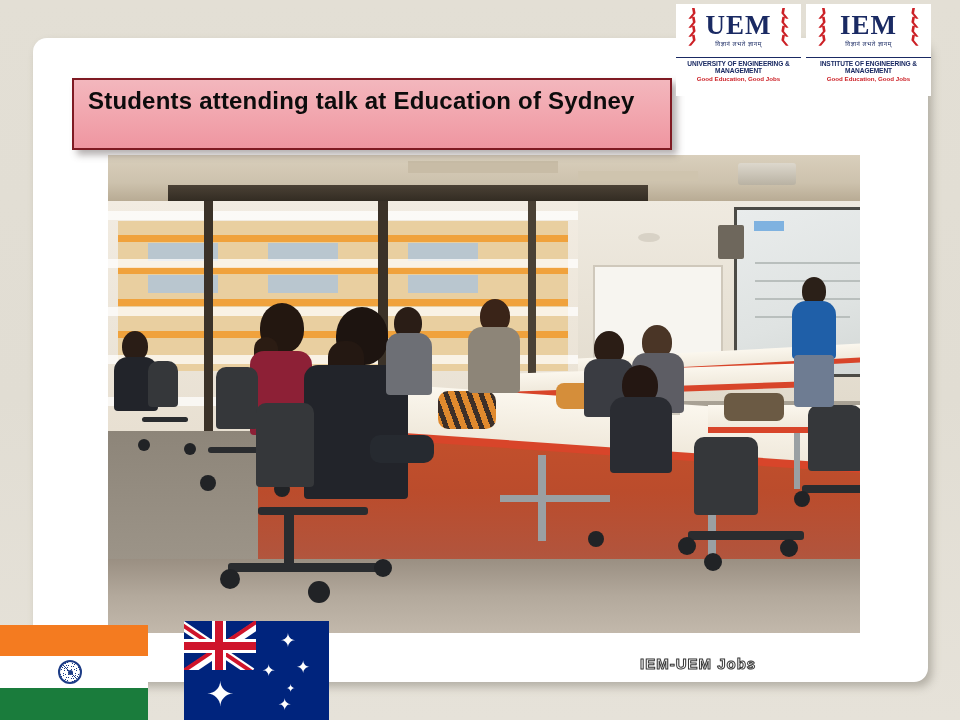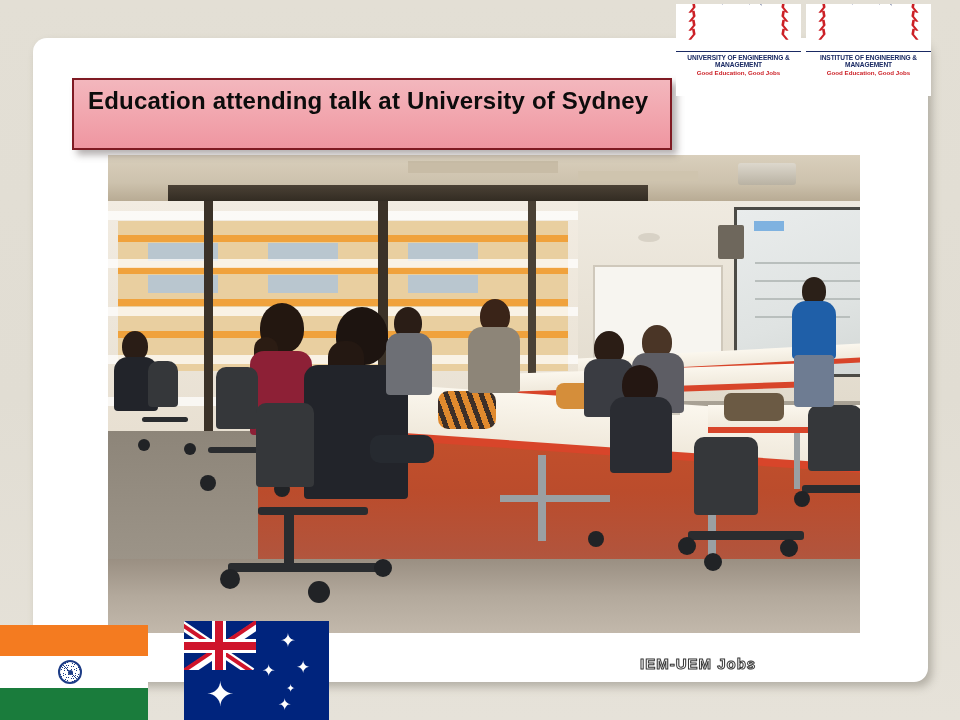--- a/index.html
+++ b/index.html
@@ -257,57 +257,59 @@
   <div class="chair-back" style="left:700px;top:250px;width:54px;height:66px;"></div>
   <div class="chair-base" style="left:694px;top:330px;width:100px;height:8px;"></div>
   <div class="wheel" style="left:686px;top:336px;width:16px;height:16px;"></div>
 
   <div class="head" style="left:694px;top:122px;width:24px;height:28px;background:#2b2018;"></div>
   <div class="body" style="left:684px;top:146px;width:44px;height:58px;background:#1f5fa8;"></div>
   <div class="ph" style="left:686px;top:200px;width:40px;height:52px;background:#6e7c92;border-radius:4px;"></div>
 </div>
 
 <div id="title-box">
-  <div id="title-text">Education attending talk at University of Sydney</div>
+  <div id="title-text">Students attending talk at Education of Sydney</div>
 </div>
 
 <div class="logo" id="logo-uem">
   <div class="logo-main">
     <div class="wreath wreath-l">
       <span>❱</span>
         <span>❱</span>
         <span>❱</span>
         <span>❱</span>
     </div>
     <div class="wreath wreath-r">
       <span>❰</span>
         <span>❰</span>
         <span>❰</span>
         <span>❰</span>
     </div>
+    <div class="logo-abbr">UEM</div>
     <div class="logo-sanskrit">विज्ञानं लभते ज्ञानम्</div>
   </div>
   <div class="logo-full">UNIVERSITY OF ENGINEERING &amp; MANAGEMENT</div>
   <div class="logo-tag">Good Education, Good Jobs</div>
 </div>
 
 <div class="logo" id="logo-iem">
   <div class="logo-main">
     <div class="wreath wreath-l">
       <span>❱</span>
         <span>❱</span>
         <span>❱</span>
         <span>❱</span>
     </div>
     <div class="wreath wreath-r">
       <span>❰</span>
         <span>❰</span>
         <span>❰</span>
         <span>❰</span>
     </div>
+    <div class="logo-abbr">IEM</div>
     <div class="logo-sanskrit">विज्ञानं लभते ज्ञानम्</div>
   </div>
   <div class="logo-full">INSTITUTE OF ENGINEERING &amp; MANAGEMENT</div>
   <div class="logo-tag">Good Education, Good Jobs</div>
 </div>
 
 <div id="footer-text">IEM-UEM Jobs</div>
 
 <div id="flag-india">
   <div class="in-saffron"></div>

